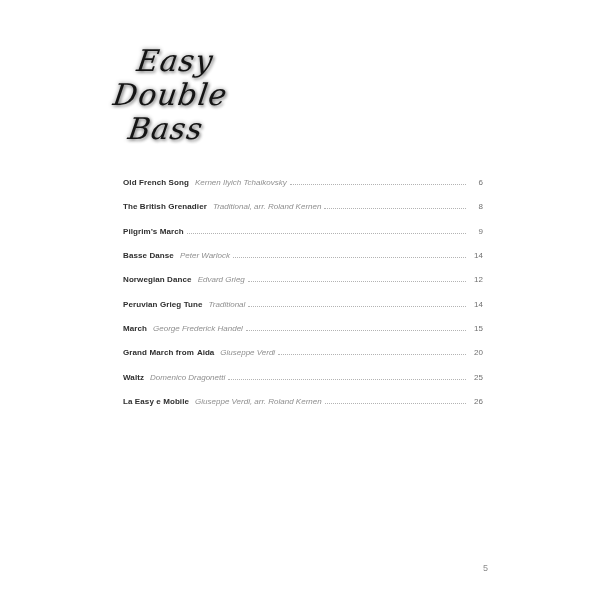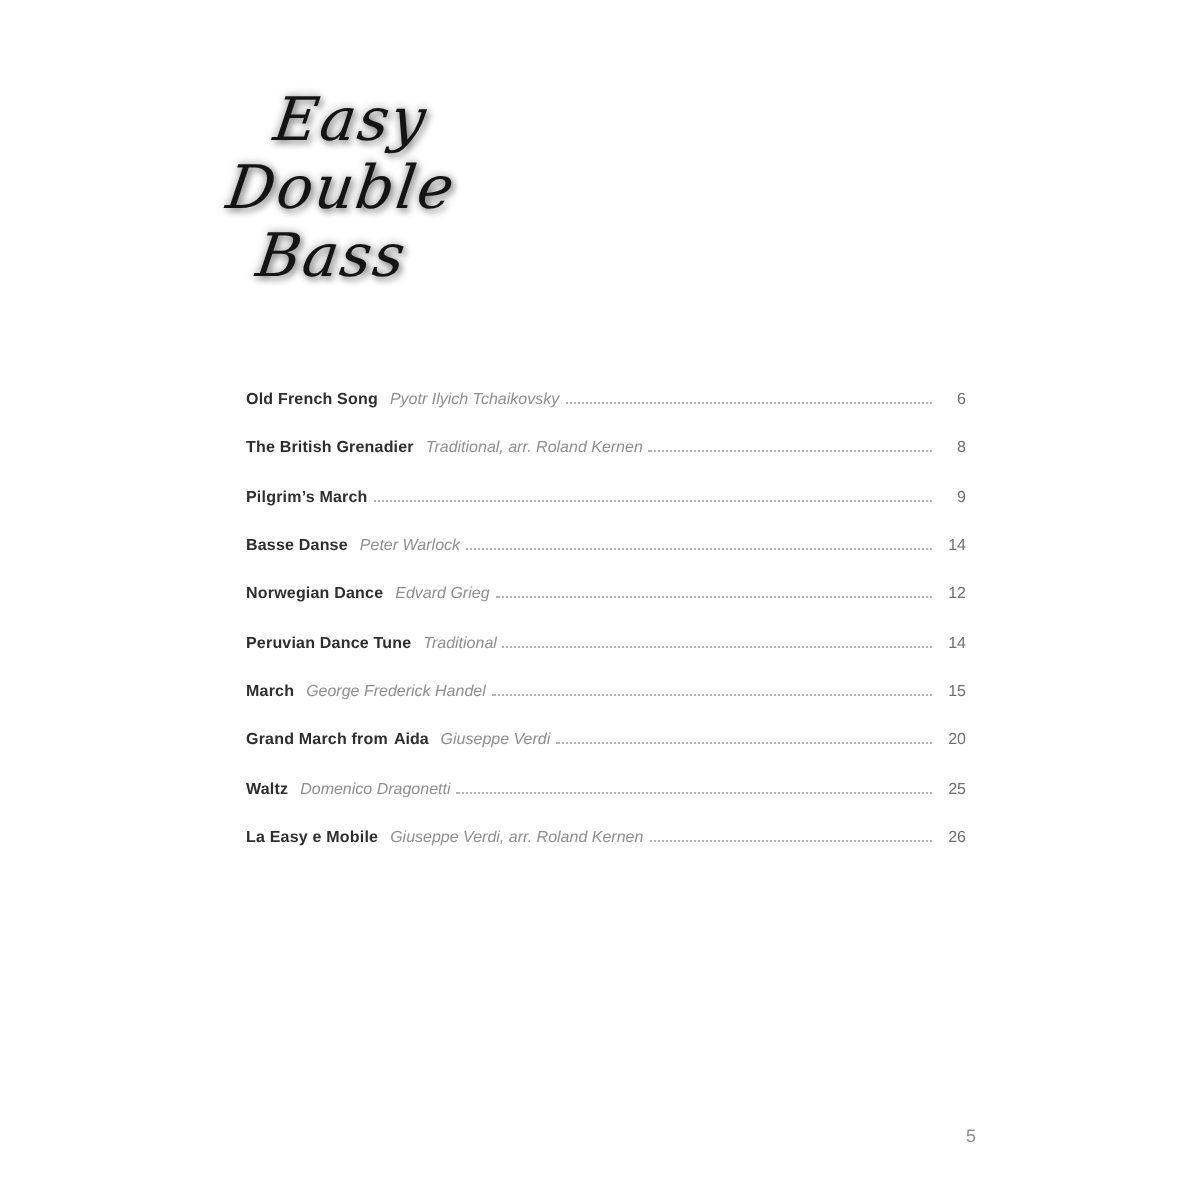--- a/index.html
+++ b/index.html
@@ -33,21 +33,21 @@
     line-height: 34px;
     letter-spacing: 1px;
     text-shadow: 0 0 4px rgba(0,0,0,0.45), 2px 2px 3px rgba(0,0,0,0.30);
     white-space: nowrap;
   }
 
   
   .toc {
     position: absolute;
     left: 123px;
-    top: 192px;
+    top: 175px;
     width: 360px;
   }
   .toc-row {
     display: flex;
     align-items: baseline;
     height: 24.35px;
     box-sizing: border-box;
     padding-top: 3px;
     white-space: nowrap;
   }
@@ -102,21 +102,21 @@
   <div class="logo">
     <div class="logo-line">Easy</div>
     <div class="logo-line">Double</div>
     <div class="logo-line">Bass</div>
   </div>
 
   <div class="toc">
     <div class="toc-row">
       <span class="t">Old French Song</span>
 
-      <span class="c">Pyotr Ilyich Tchaikovsky</span>
+      <span class="c">Kernen Ilyich Tchaikovsky</span>
       <span class="leader"></span>
       <span class="p">6</span>
     </div>
 
     <div class="toc-row">
       <span class="t">The British Grenadier</span>
 
       <span class="c">Traditional, arr. Roland Kernen</span>
       <span class="leader"></span>
       <span class="p">8</span>
@@ -139,21 +139,21 @@
 
     <div class="toc-row">
       <span class="t">Norwegian Dance</span>
 
       <span class="c">Edvard Grieg</span>
       <span class="leader"></span>
       <span class="p">12</span>
     </div>
 
     <div class="toc-row">
-      <span class="t">Peruvian Dance Tune</span>
+      <span class="t">Peruvian Grieg Tune</span>
 
       <span class="c">Traditional</span>
       <span class="leader"></span>
       <span class="p">14</span>
     </div>
 
     <div class="toc-row">
       <span class="t">March</span>
 
       <span class="c">George Frederick Handel</span>

